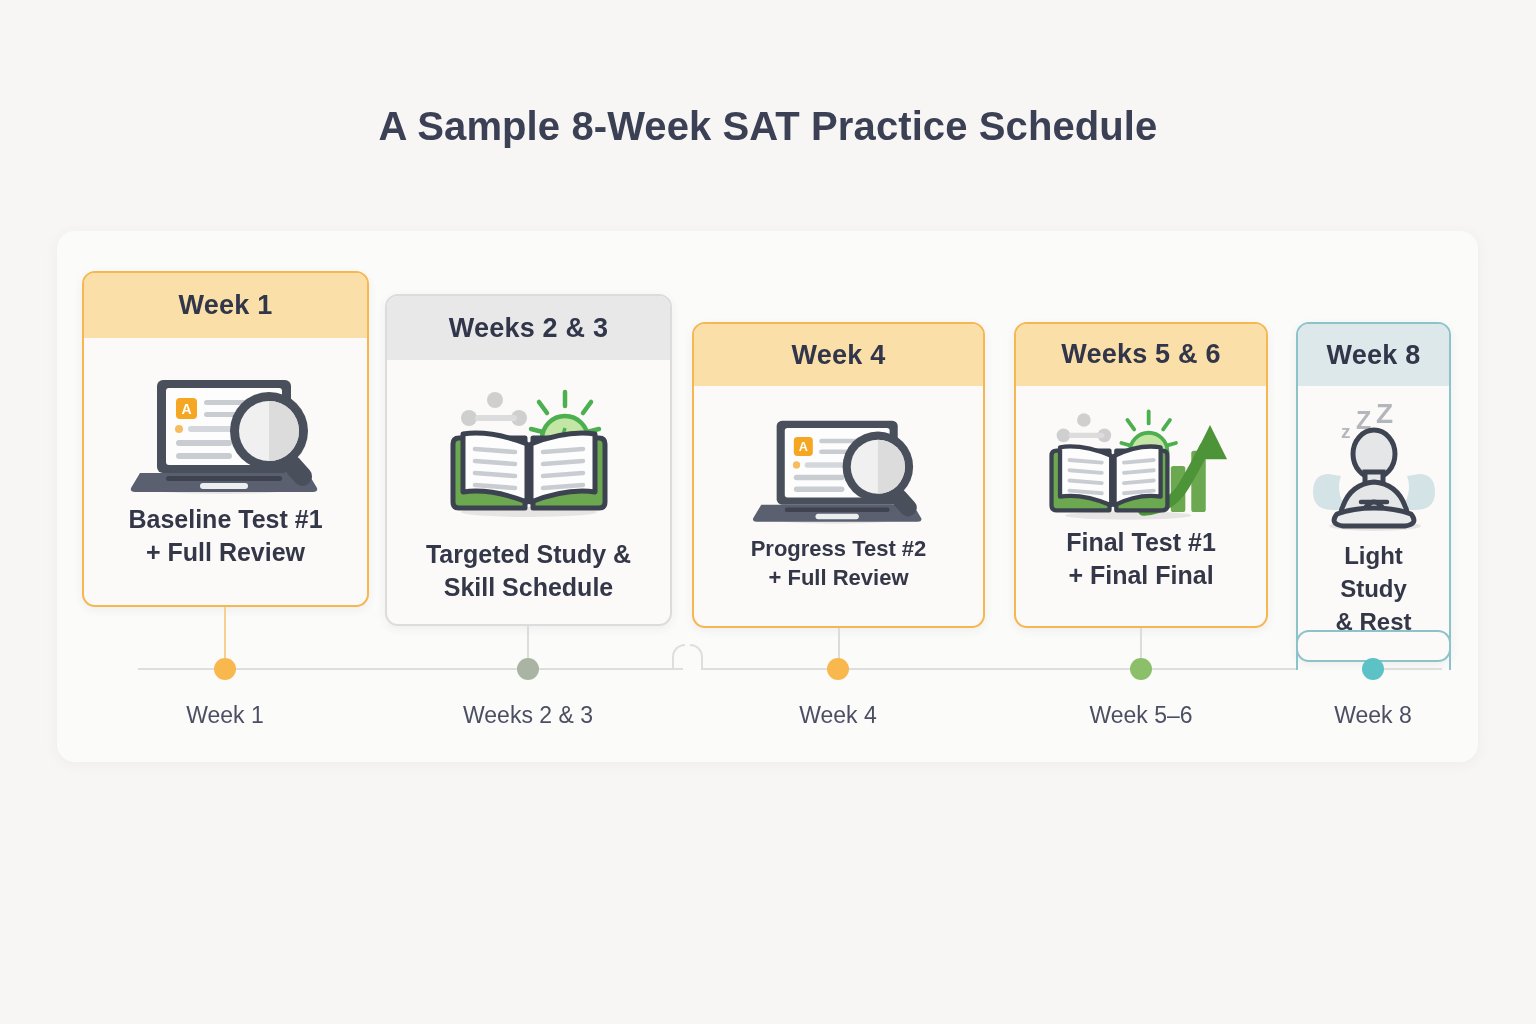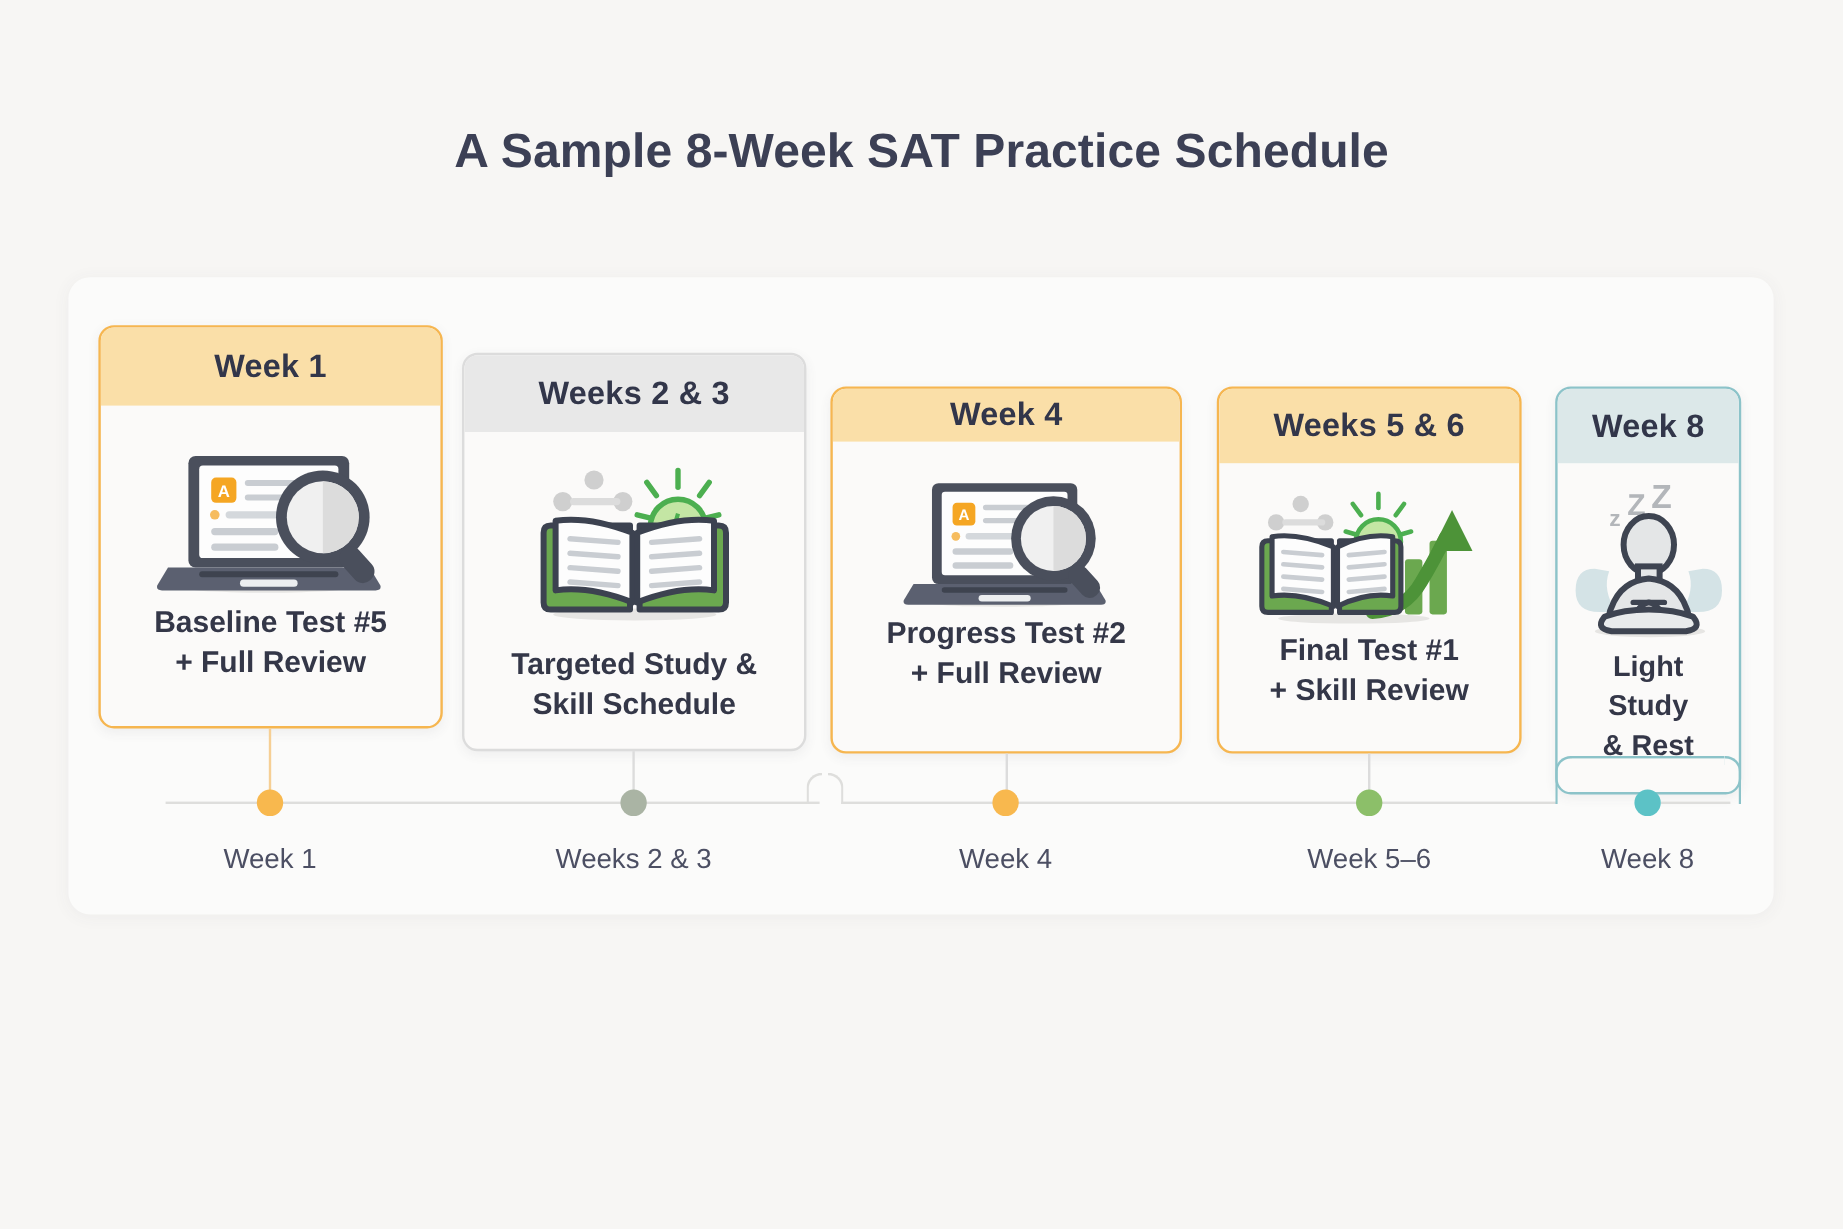--- a/index.html
+++ b/index.html
@@ -128,21 +128,21 @@
           <rect x="40" y="110" width="116" height="5" rx="2.5" fill="#3e434f"></rect>
           <rect x="74" y="117" width="48" height="6" rx="3" fill="#eceef0"></rect>
 
           <circle cx="143" cy="65" r="39" fill="#4a4f5c"></circle>
           <circle cx="143" cy="65" r="30" fill="#f0f0f0"></circle>
           <path d="M143 35 A30 30 0 0 1 143 95 Z" fill="#dcdcdc"></path>
           <rect x="162" y="88" width="19" height="34" rx="9" fill="#4a4f5c" transform="rotate(-42 171 105)"></rect>
         </svg>
       </div>
       <div class="card-label" style="font-size:25px; margin-bottom:16px;">
-        <div>Baseline Test #5</div>
+        <div>Baseline Test #1</div>
         <div>+ Full Review</div>
       </div>
     </div>
   </div>
 
   <div class="card acc-gray" style="left:385px; top:294px; width:287px; height:332px;">
     <div class="card-head" style="height:64px; font-size:27px;">Weeks 2 &amp; 3</div>
     <div class="card-body">
       <div class="icon-wrap" style="margin-top:10px;">
         <svg class="ico" width="180" height="140" viewBox="0 0 180 140">
@@ -209,21 +209,21 @@
           <rect x="50" y="87" width="56" height="6" rx="3" fill="#c9cdd2"></rect>
           <path d="M14 107 L182 107 L191 122 Q192 126 187 126 L9 126 Q4 126 5 122 Z" fill="#5b6070"></path>
           <rect x="40" y="110" width="116" height="5" rx="2.5" fill="#3e434f"></rect>
           <rect x="74" y="117" width="48" height="6" rx="3" fill="#eceef0"></rect>
           <circle cx="143" cy="65" r="39" fill="#4a4f5c"></circle>
           <circle cx="143" cy="65" r="30" fill="#f0f0f0"></circle>
           <path d="M143 35 A30 30 0 0 1 143 95 Z" fill="#dcdcdc"></path>
           <rect x="162" y="88" width="19" height="34" rx="9" fill="#4a4f5c" transform="rotate(-42 171 105)"></rect>
         </svg>
       </div>
-      <div class="card-label" style="font-size:25px; margin-bottom:28px;">
+      <div class="card-label" style="font-size:22px; margin-bottom:14px;">
         <div>Progress Test #2</div>
         <div>+ Full Review</div>
       </div>
     </div>
   </div>
 
   <div class="card acc-orange" style="left:1014px; top:322px; width:254px; height:306px;">
     <div class="card-head" style="height:62px; font-size:27px;">Weeks 5 &amp; 6</div>
     <div class="card-body">
       <div class="icon-wrap" style="margin-top:6px;">
@@ -265,21 +265,21 @@
             <line x1="31" y1="99" x2="69" y2="102"></line>
             <line x1="95" y1="66" x2="130" y2="63"></line>
             <line x1="95" y1="78" x2="130" y2="75"></line>
             <line x1="95" y1="90" x2="130" y2="87"></line>
             <line x1="95" y1="102" x2="130" y2="99"></line>
           </g>
         </svg>
       </div>
       <div class="card-label" style="font-size:25px; margin-bottom:14px;">
         <div>Final Test #1</div>
-        <div>+ Skill Review</div>
+        <div>+ Final Final</div>
       </div>
     </div>
   </div>
 
   <div class="card acc-teal" style="left:1296px; top:322px; width:155px; height:340px;">
     <div class="card-head" style="height:62px; font-size:27px;">Week 8</div>
     <div class="card-body" style="padding-bottom:14px;">
       <div class="icon-wrap" style="margin-top:2px;">
         <svg class="ico" width="134" height="132" viewBox="0 0 134 132">
           <ellipse cx="68" cy="124" rx="46" ry="5" fill="#e6e5e3"></ellipse>

